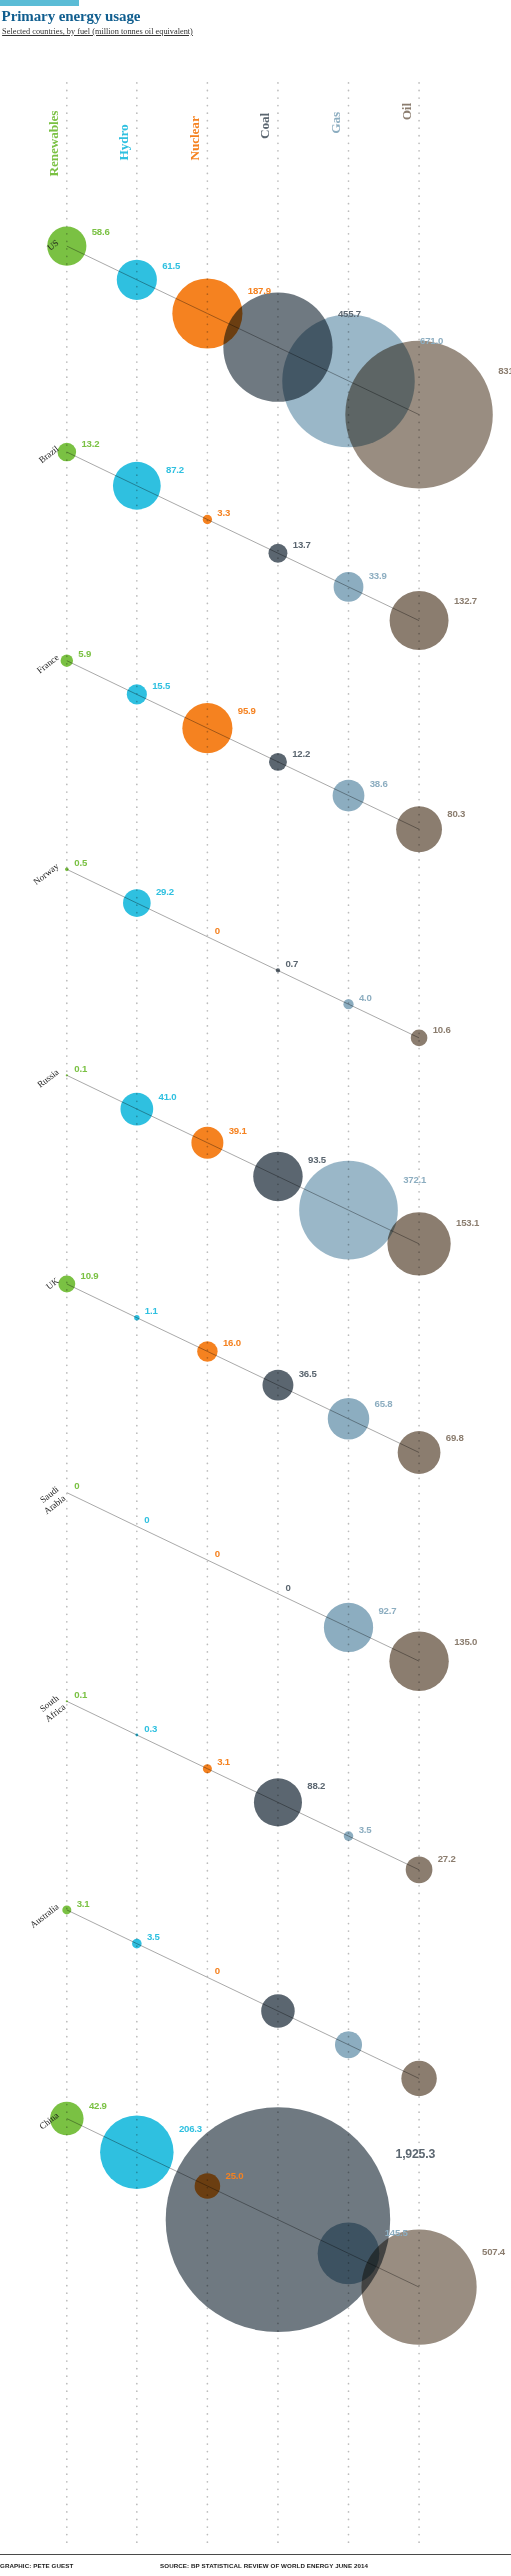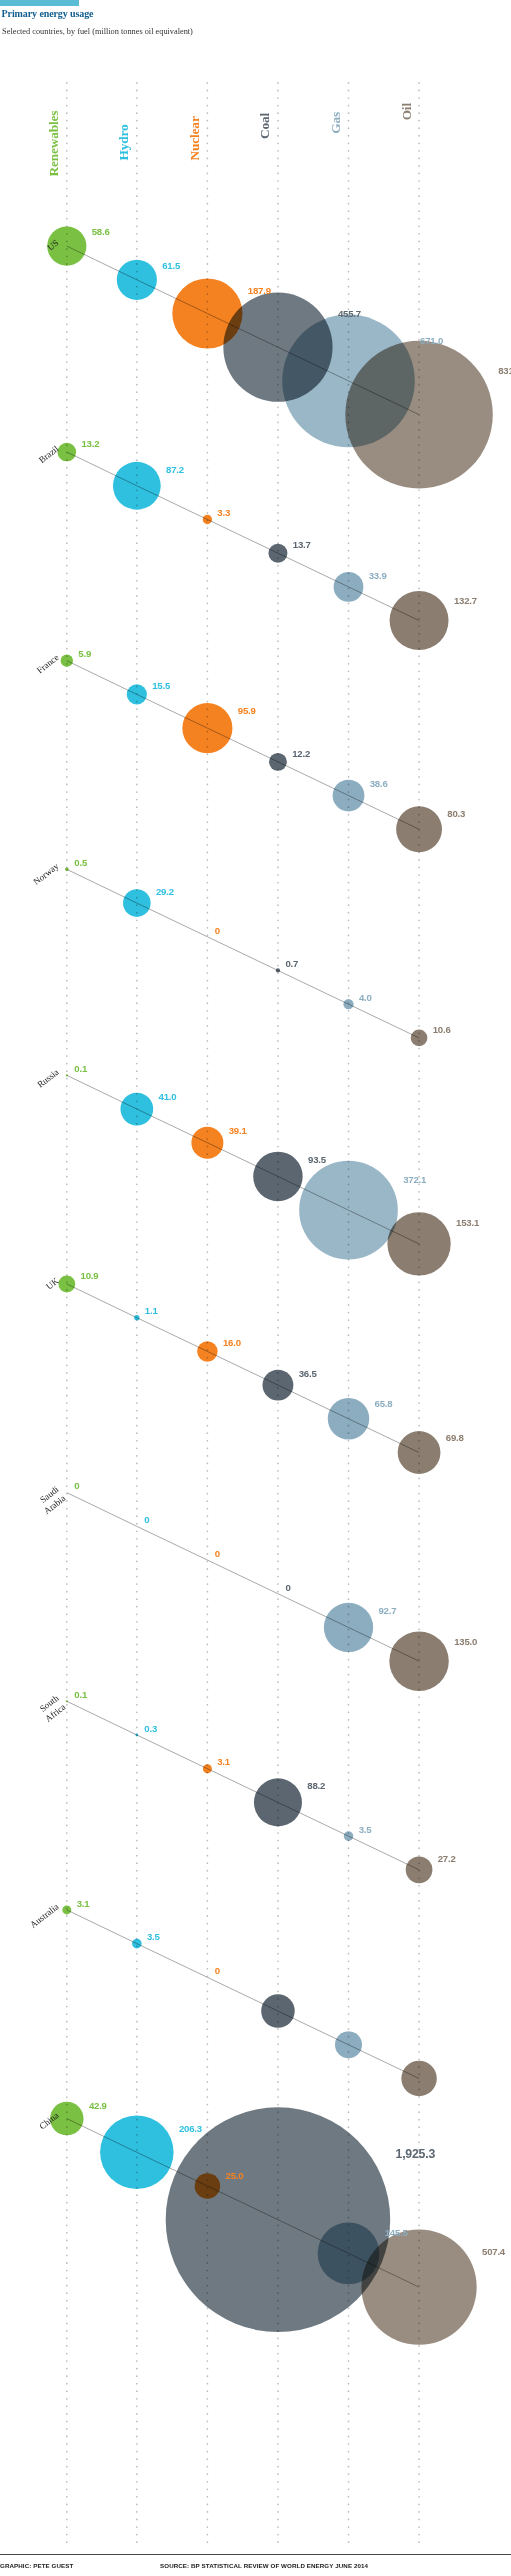--- a/index.html
+++ b/index.html
@@ -24,34 +24,35 @@
     height: 5.9px;
     background: #5bbcd6;
   }
 
   #page-title {
     position: absolute;
     left: 1.6px;
     top: 7.5px;
     font-family: "Liberation Serif", serif;
     font-weight: bold;
-    font-size: 10px;
+    font-size: 15px;
     color: #105e8f;
     letter-spacing: -0.1px;
     white-space: nowrap;
   }
 
   #page-subtitle {
     position: absolute;
     left: 2.1px;
     top: 27px;
     font-family: "Liberation Serif", serif;
     font-size: 8.3px;
     color: #333333;
     white-space: nowrap;
+    text-decoration: underline;
   }
 
   #chart-svg {
     position: absolute;
     left: 0;
     top: 0;
     width: 511px;
     height: 2576px;
   }
 

